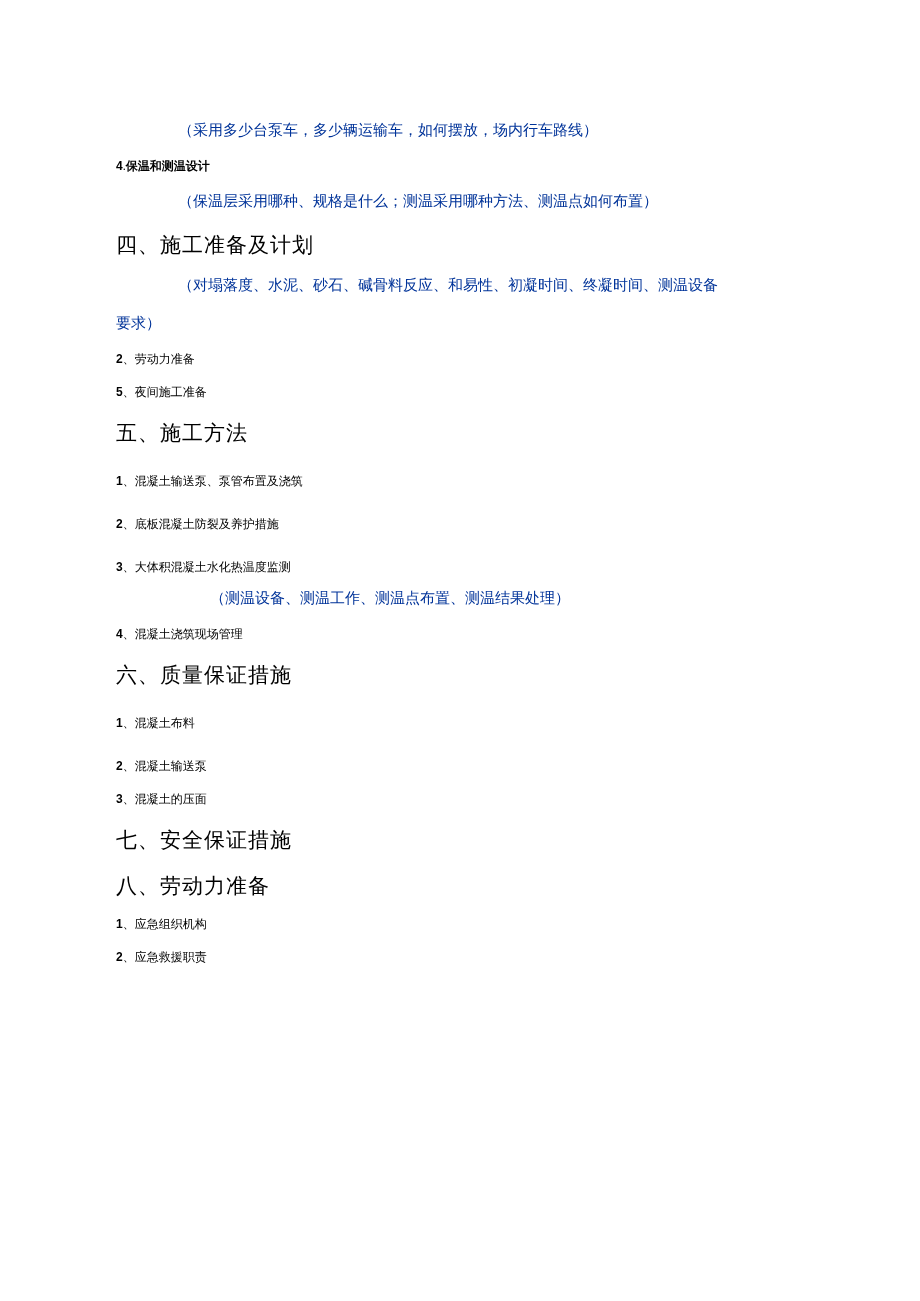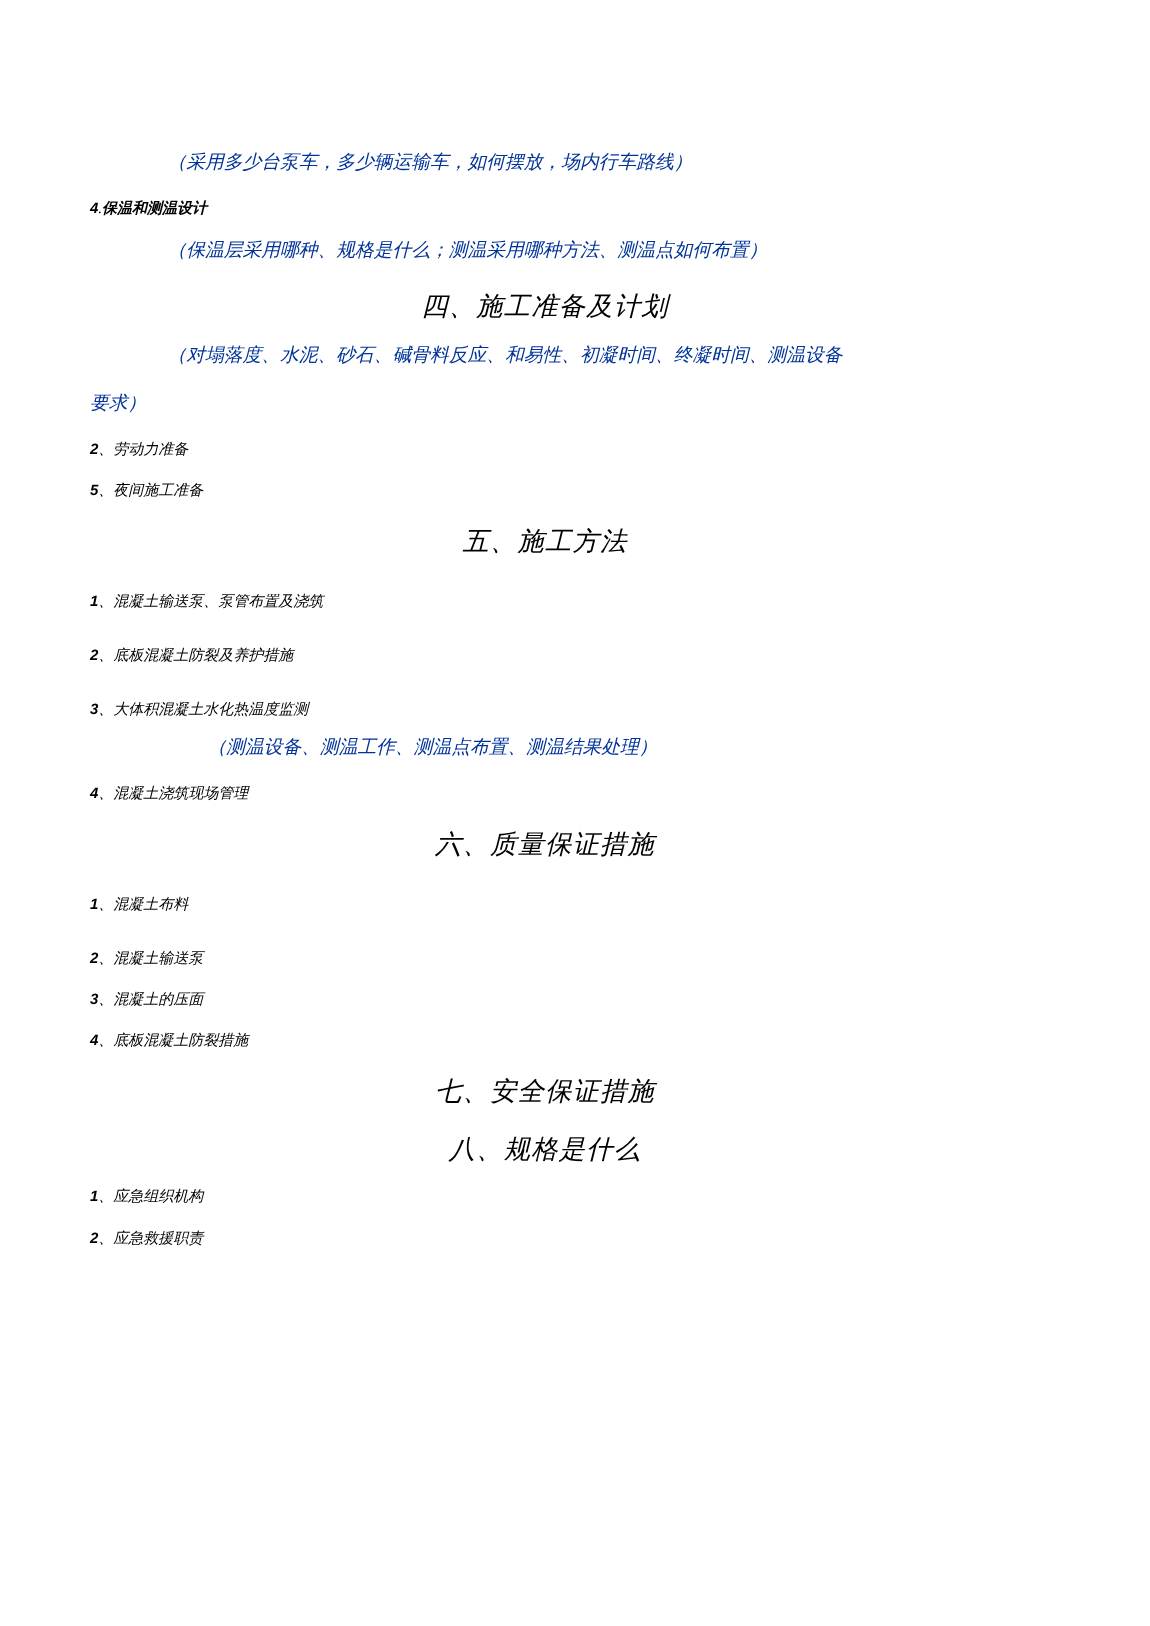--- a/index.html
+++ b/index.html
@@ -3,25 +3,24 @@
 <meta charset="utf-8">
 <style>
   body {
     margin: 0;
     padding: 0;
     background: #ffffff;
     font-family: "SimSun", "宋体", serif;
     width: 920px;
   }
   .page {
-    padding: 110px 120px 60px 72px;
+    padding: 110px 120px 60px 116px;
     box-sizing: border-box;
     color: #000;
     font-size: 16px;
-    font-style: italic;
   }
   .note {
     color: #003399;
     font-family: "SimSun", "宋体", serif;
     font-size: 15px;
     margin: 8px 0 14px 0;
     line-height: 1.6;
   }
   .note-indent {
     padding-left: 62px;
@@ -30,21 +29,20 @@
     padding-left: 62px;
   }
   .note-continue {
     padding-left: 0;
   }
   .h-section {
     font-family: "SimSun", "宋体", serif;
     font-size: 21px;
     margin: 18px 0 14px 0;
     letter-spacing: 1px;
-    text-align: center;
   }
   .h-sub {
     font-size: 12px;
     margin: 16px 0 14px 0;
   }
   .h-sub .num {
     font-family: Arial, sans-serif;
     font-weight: bold;
   }
   .h-sub .dot {
@@ -109,27 +107,24 @@
 
   <div class="h-sub tight">
     <span class="num">1</span><span class="label">、混凝土布料</span>
   </div>
   <div class="h-sub tight">
     <span class="num">2</span><span class="label">、混凝土输送泵</span>
   </div>
   <div class="h-sub">
     <span class="num">3</span><span class="label">、混凝土的压面</span>
   </div>
-  <div class="h-sub">
-    <span class="num">4</span><span class="label">、底板混凝土防裂措施</span>
-  </div>
 
   <div class="h-section">七、安全保证措施</div>
 
-  <div class="h-section">八、规格是什么</div>
+  <div class="h-section">八、劳动力准备</div>
 
   <div class="h-sub">
     <span class="num">1</span><span class="label">、应急组织机构</span>
   </div>
   <div class="h-sub">
     <span class="num">2</span><span class="label">、应急救援职责</span>
   </div>
 
 </div>
 

